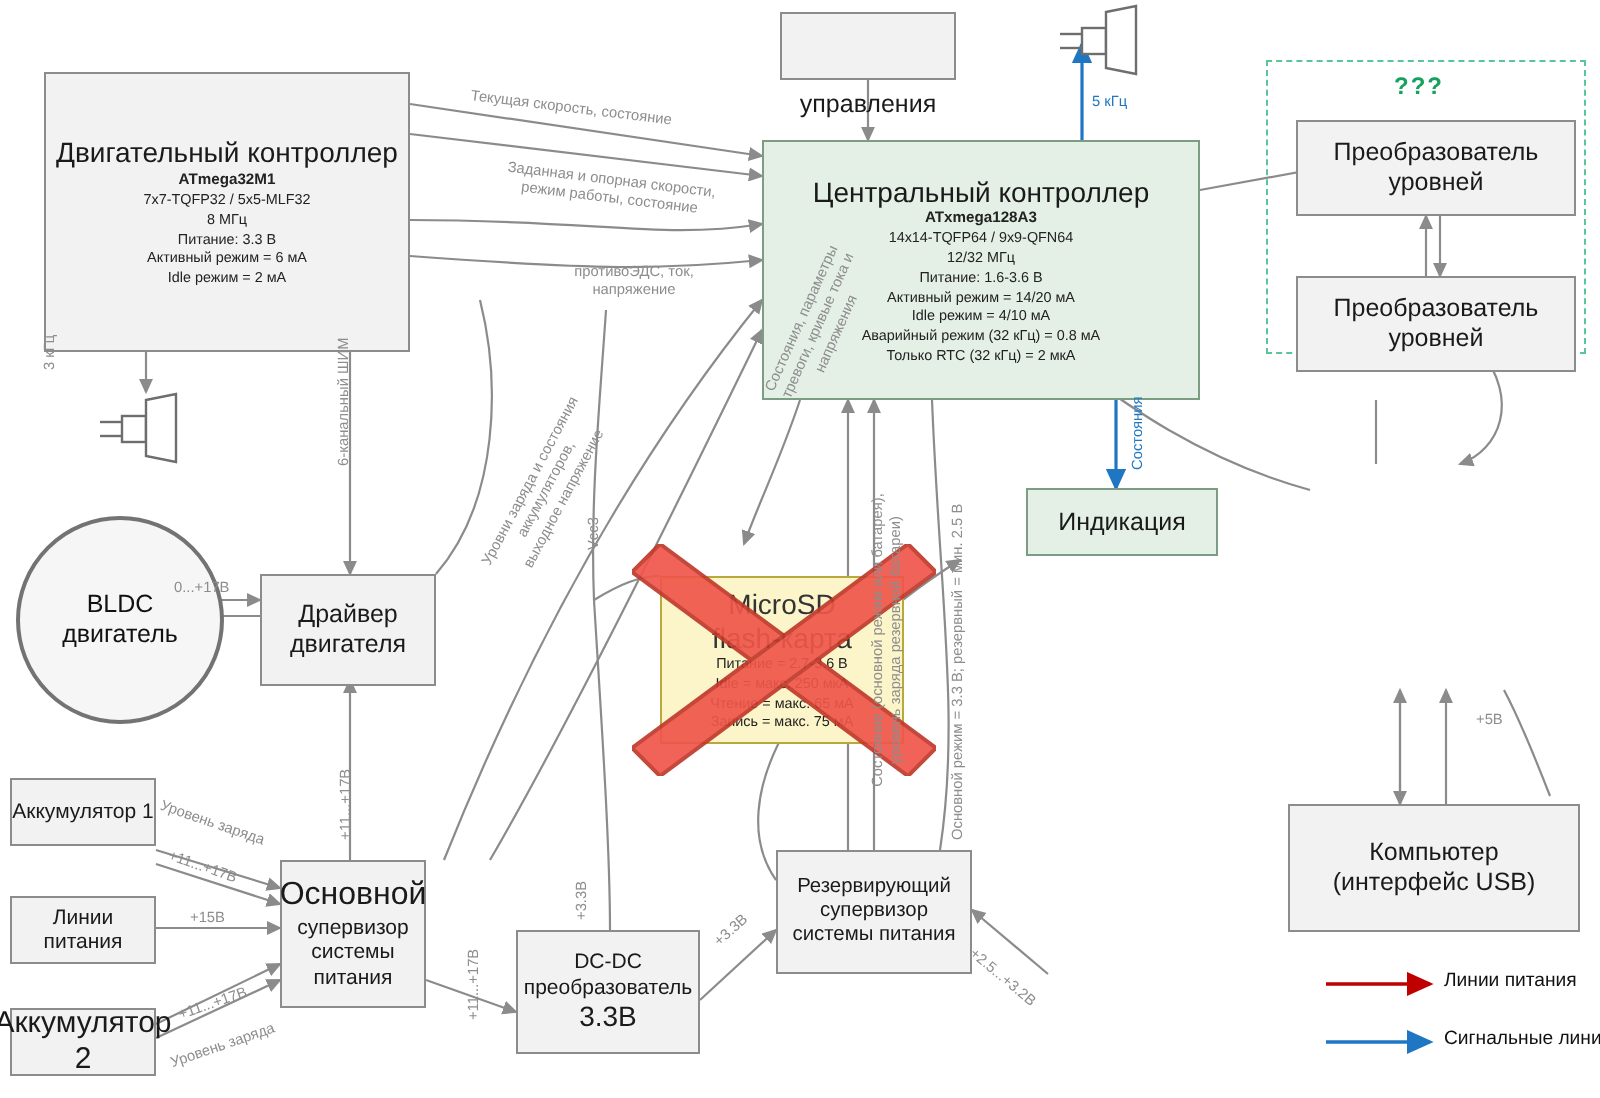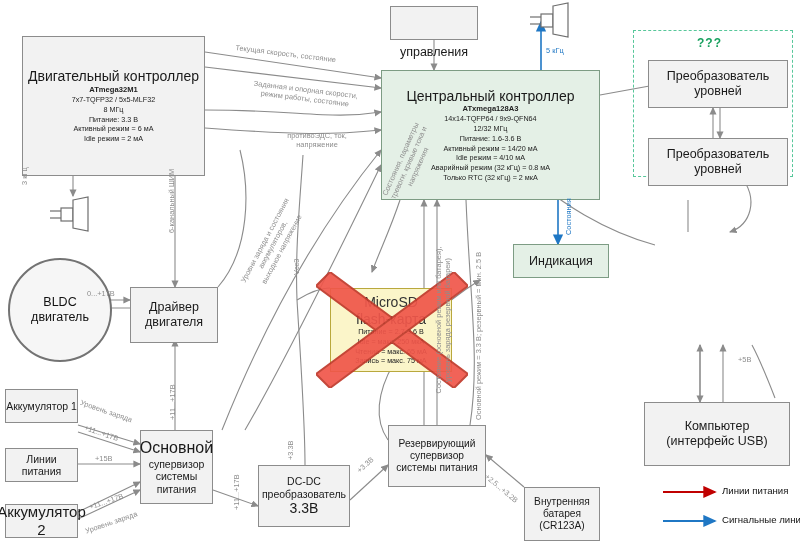--- a/index.html
+++ b/index.html
@@ -218,25 +218,20 @@
     <div class="ttl" style="font-size:10.5px;">преобразователь</div>
     <div class="ttl" style="font-size:14px;">3.3В</div>
   </div>
 
   <div class="box" style="left:388px;top:425px;width:98px;height:62px;">
     <div class="ttl" style="font-size:10.2px;">Резервирующий</div>
     <div class="ttl" style="font-size:10.2px;">супервизор</div>
     <div class="ttl" style="font-size:10.2px;">системы питания</div>
   </div>
 
-  <div class="box" style="left:524px;top:487px;width:76px;height:54px;">
-    <div class="ttl" style="font-size:10.2px;">Внутренняя</div>
-    <div class="ttl" style="font-size:10.2px;">батарея</div>
-    <div class="ttl" style="font-size:10.2px;">(CR123A)</div>
-  </div>
 
   <div class="box yellow" style="left:330px;top:288px;width:122px;height:84px;">
     <div class="ttl big" style="color:#333;">MicroSD</div>
     <div class="ttl big" style="color:#333;">flash-карта</div>
     <div class="spec">
       <span>Питание = 2.7-3.6 В</span><br>
       <span>Idle = макс. 250 мкА</span><br>
       <span>Чтение = макс. 65 мА</span><br>
       <span>Запись = макс. 75 мА</span>
     </div>

